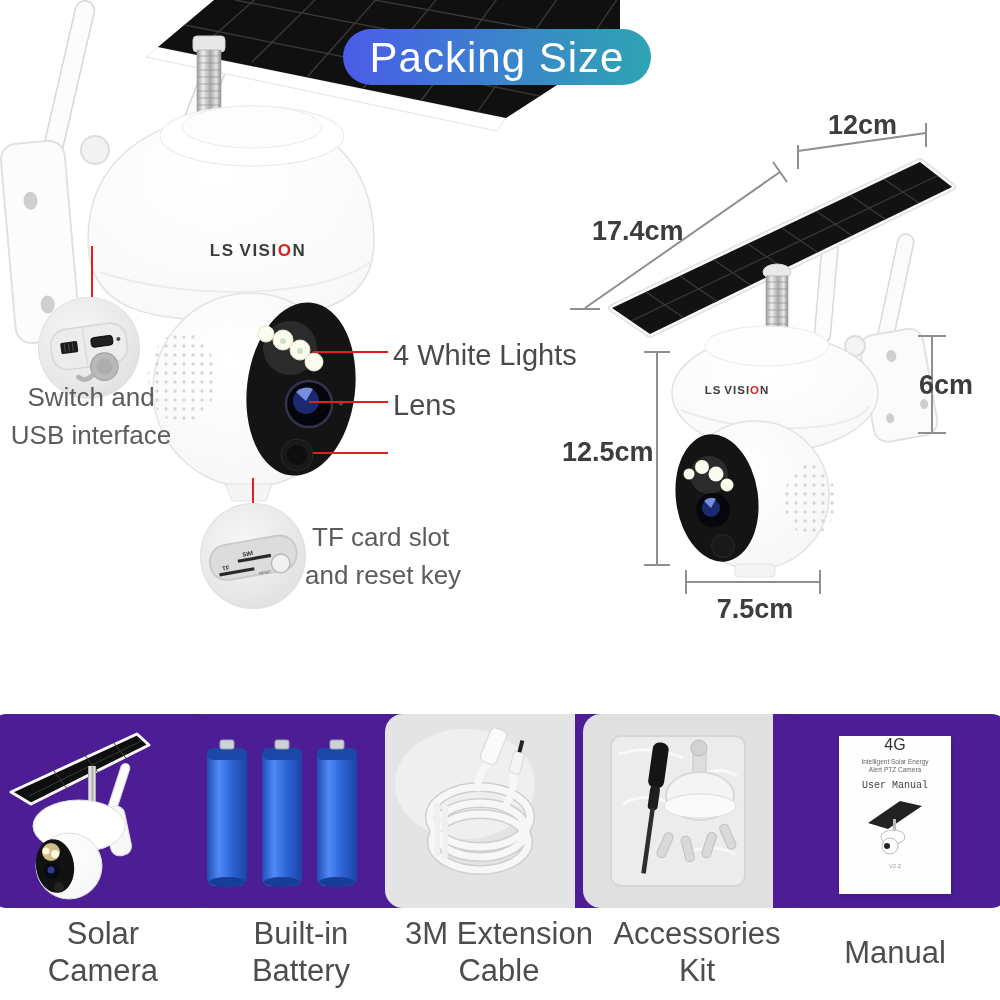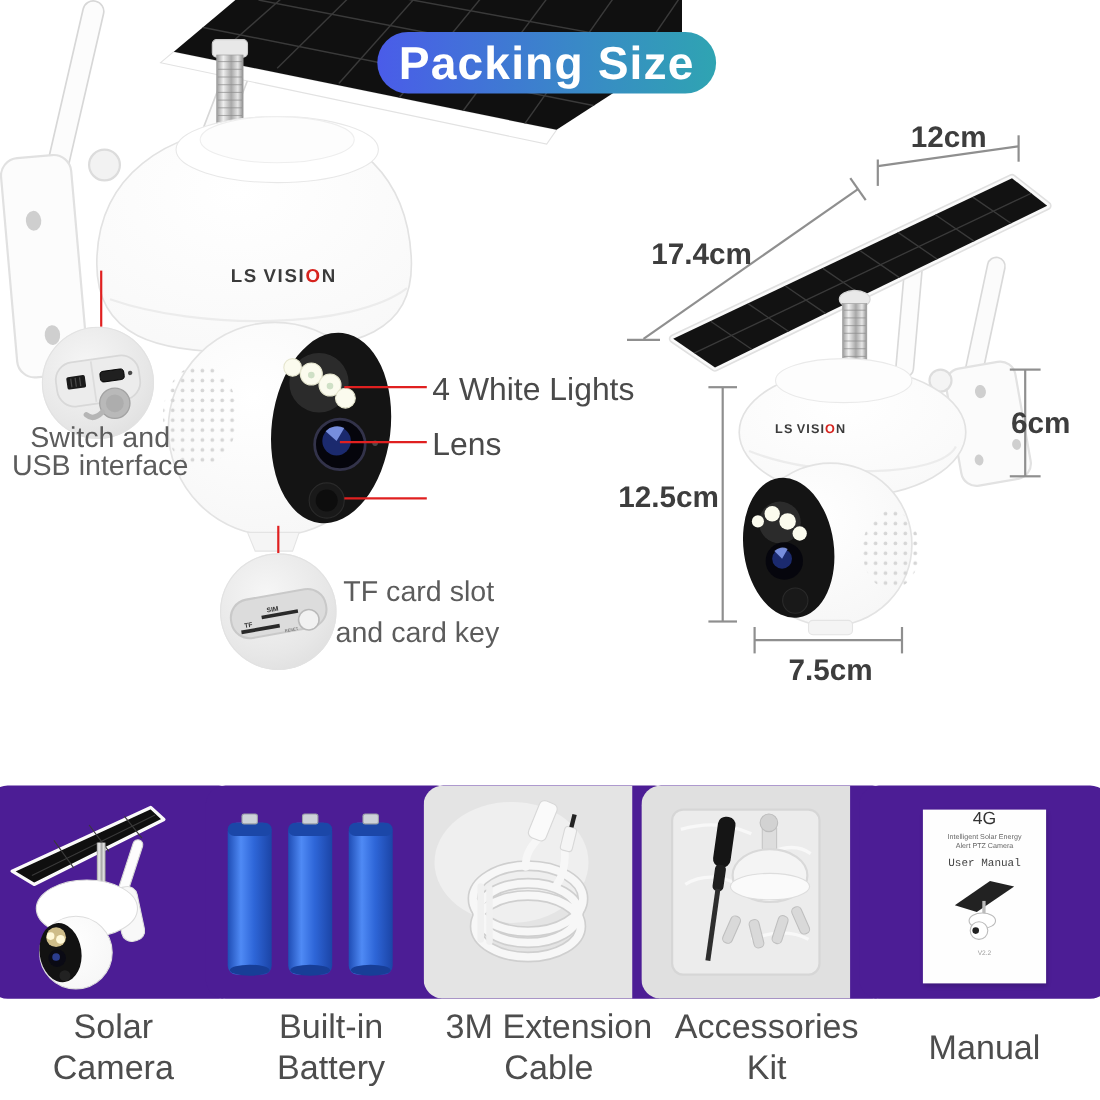--- a/index.html
+++ b/index.html
@@ -1,21 +1,21 @@
 <!DOCTYPE html>
 <html><head>
 <meta charset="utf-8">
 <style>
   html,body{margin:0;padding:0;background:#fff;}
   #stage{position:relative;width:1000px;height:1000px;background:#fff;overflow:hidden;
          font-family:"Liberation Sans",sans-serif;}
   .abs{position:absolute;}
   .banner{position:absolute;height:56px;border-radius:28px;color:#fff;
           background:linear-gradient(90deg,#4a5ce9 0%,#3a86c9 55%,#2fa4b2 100%);
-          text-align:center;line-height:57px;font-size:42px;font-weight:700;letter-spacing:1px;}
+          text-align:center;line-height:57px;font-size:42px;font-weight:400;letter-spacing:1px;}
   .dim{position:absolute;color:#3d3d3d;font-size:27px;white-space:nowrap;font-weight:bold;}
   .feature{position:absolute;left:393px;color:#4a4a4a;font-size:29px;white-space:nowrap;}
   .callout-text{position:absolute;color:#5c5c5c;font-size:26px;white-space:nowrap;}
   .inset{position:absolute;border-radius:50%;
          background:radial-gradient(circle at 40% 35%,#f6f6f6 0%,#e7e7e7 60%,#d9d9d9 100%);
          box-shadow:0 0 0 1px #e2e2e2 inset;}
   .cards{position:absolute;left:8px;top:714px;display:flex;gap:8px;}
   .card-col{width:190px;display:flex;flex-direction:column;align-items:center;}
   .card-box{width:228px;height:194px;border-radius:18px;background:#4c1d95;overflow:hidden;}
   .card-label{margin-top:6px;height:76px;display:flex;flex-direction:column;justify-content:center;
@@ -281,37 +281,37 @@
         <circle cx="100" cy="57" r="2.5" fill="#4a4a4a"></circle>
       </g>
       <g>
         <circle cx="82" cy="86" r="17" fill="#b9b9b9" stroke="#a3a3a3" stroke-width="1.5"></circle>
         <circle cx="82" cy="86" r="10" fill="#adadad"></circle>
         <path d="M68,96 Q58,106 50,99" stroke="#b5b5b5" stroke-width="6" fill="none" stroke-linecap="round"></path>
       </g>
     </svg>
   </div>
   <div class="callout-text" style="left:0;top:382px;width:182px;text-align:center">Switch and</div>
-  <div class="callout-text" style="left:0;top:408px;width:182px;text-align:center">USB interface</div>
+  <div class="callout-text" style="left:0;top:420px;width:182px;text-align:center">USB interface</div>
 
   <div class="inset" style="left:200px;top:503px;width:106px;height:106px">
     <svg width="106" height="106" viewBox="0 0 114 114">
       <g transform="rotate(-10 57 57)">
         <rect x="10" y="40" width="94" height="38" rx="18" fill="#dcdcdc" stroke="#c9c9c9" stroke-width="2"></rect>
         <text x="46" y="56" font-size="6.5" font-weight="bold" fill="#333333">SIM</text>
         <rect x="40" y="58" width="36" height="3.5" fill="#2a2a2a"></rect>
         <text x="22" y="67" font-size="6.5" font-weight="bold" fill="#333333">TF</text>
         <rect x="18" y="69" width="38" height="3.5" fill="#2a2a2a"></rect>
         <text x="60" y="78" font-size="4" fill="#555555">RESET</text>
         <circle cx="85" cy="70" r="10" fill="#f1f1f1" stroke="#b9b9b9" stroke-width="1.5"></circle>
       </g>
     </svg>
   </div>
   <div class="callout-text" style="left:312px;top:522px">TF card slot</div>
-  <div class="callout-text" style="left:305px;top:560px">and card key</div>
+  <div class="callout-text" style="left:305px;top:560px">and reset key</div>
 
 
   <div class="cards">
 
     <div class="card-col">
       <div class="card-box">
         <svg width="190" height="194" viewBox="0 0 190 194">
           <polygon points="22,78 148,20 160,31 42,90" fill="#0f0f0f" stroke="#fafafa" stroke-width="3" stroke-linejoin="round"></polygon>
           <path d="M40,82 L152,27 M60,50 L78,75 M92,36 L110,60 M124,28 L140,48" stroke="#3a3a3a" stroke-width="1"></path>
           <rect x="99" y="52" width="8" height="46" fill="url(#chrome)"></rect>

